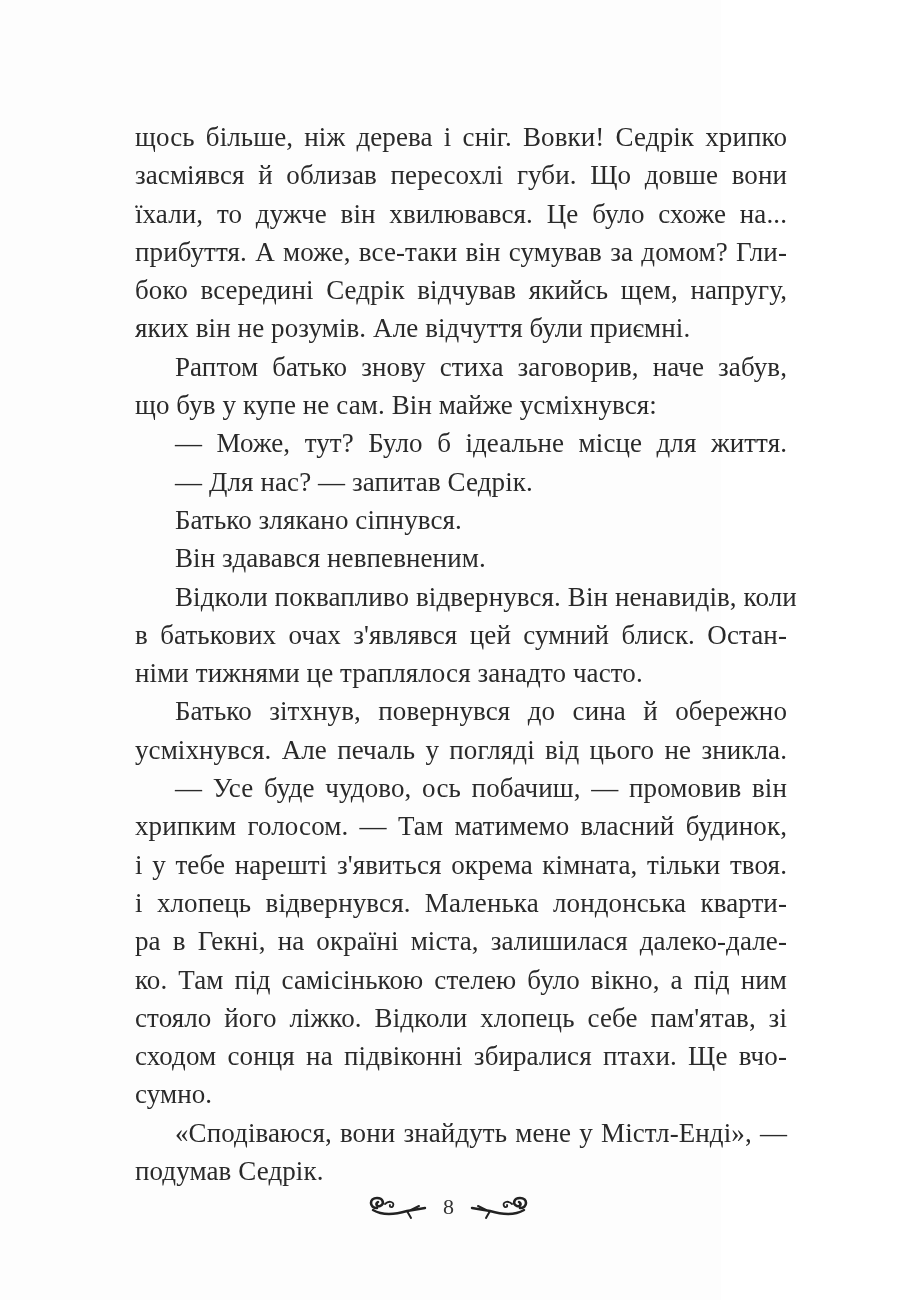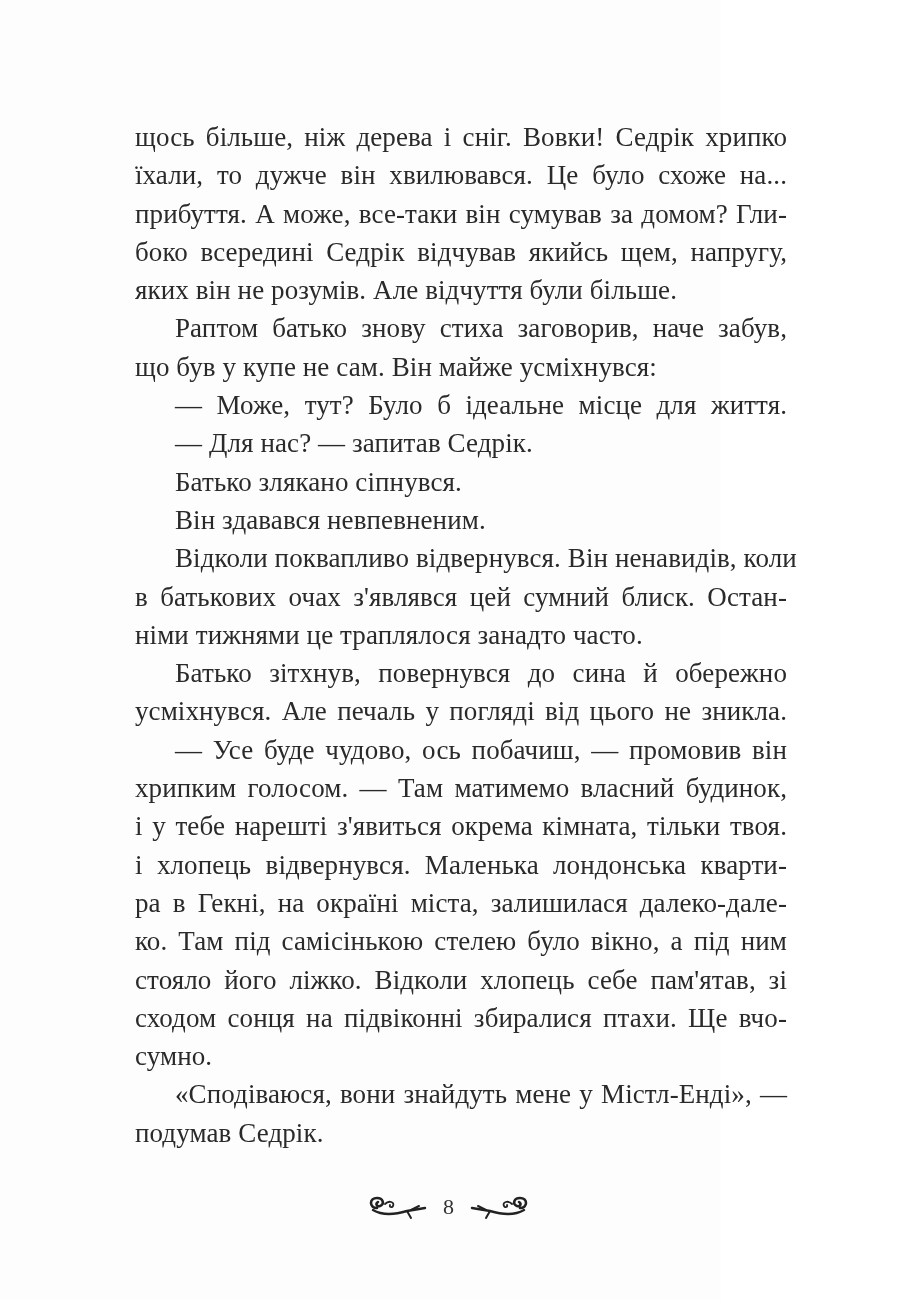--- a/index.html
+++ b/index.html
@@ -31,24 +31,25 @@
     font-size: 22px; color: #333;
   }
   .ornament { width: 62px; height: 30px; }
 </style>
 </head>
 <body>
 
 <div class="page">
   <div class="text-block" id="text-block">
       <span class="line">щось більше, ніж дерева і сніг. Вовки! Седрік хрипко</span>
+      <span class="line">засміявся й облизав пересохлі губи. Що довше вони</span>
       <span class="line">їхали, то дужче він хвилювався. Це було схоже на...</span>
       <span class="line">прибуття. А може, все-таки він сумував за домом? Гли-</span>
       <span class="line">боко всередині Седрік відчував якийсь щем, напругу,</span>
-      <span class="line last">яких він не розумів. Але відчуття були більше.</span>
+      <span class="line last">яких він не розумів. Але відчуття були приємні.</span>
       <span class="line indent">Раптом батько знову стиха заговорив, наче забув,</span>
       <span class="line last">що був у купе не сам. Він майже усміхнувся:</span>
       <span class="line indent">— Може, тут? Було б ідеальне місце для життя.</span>
       <span class="line indent last">— Для нас? — запитав Седрік.</span>
       <span class="line indent last">Батько злякано сіпнувся.</span>
       <span class="line indent last">Він здавався невпевненим.</span>
       <span class="line indent">Відколи поквапливо відвернувся. Він ненавидів, коли</span>
       <span class="line">в батькових очах з'являвся цей сумний блиск. Остан-</span>
       <span class="line last">німи тижнями це траплялося занадто часто.</span>
       <span class="line indent">Батько зітхнув, повернувся до сина й обережно</span>

